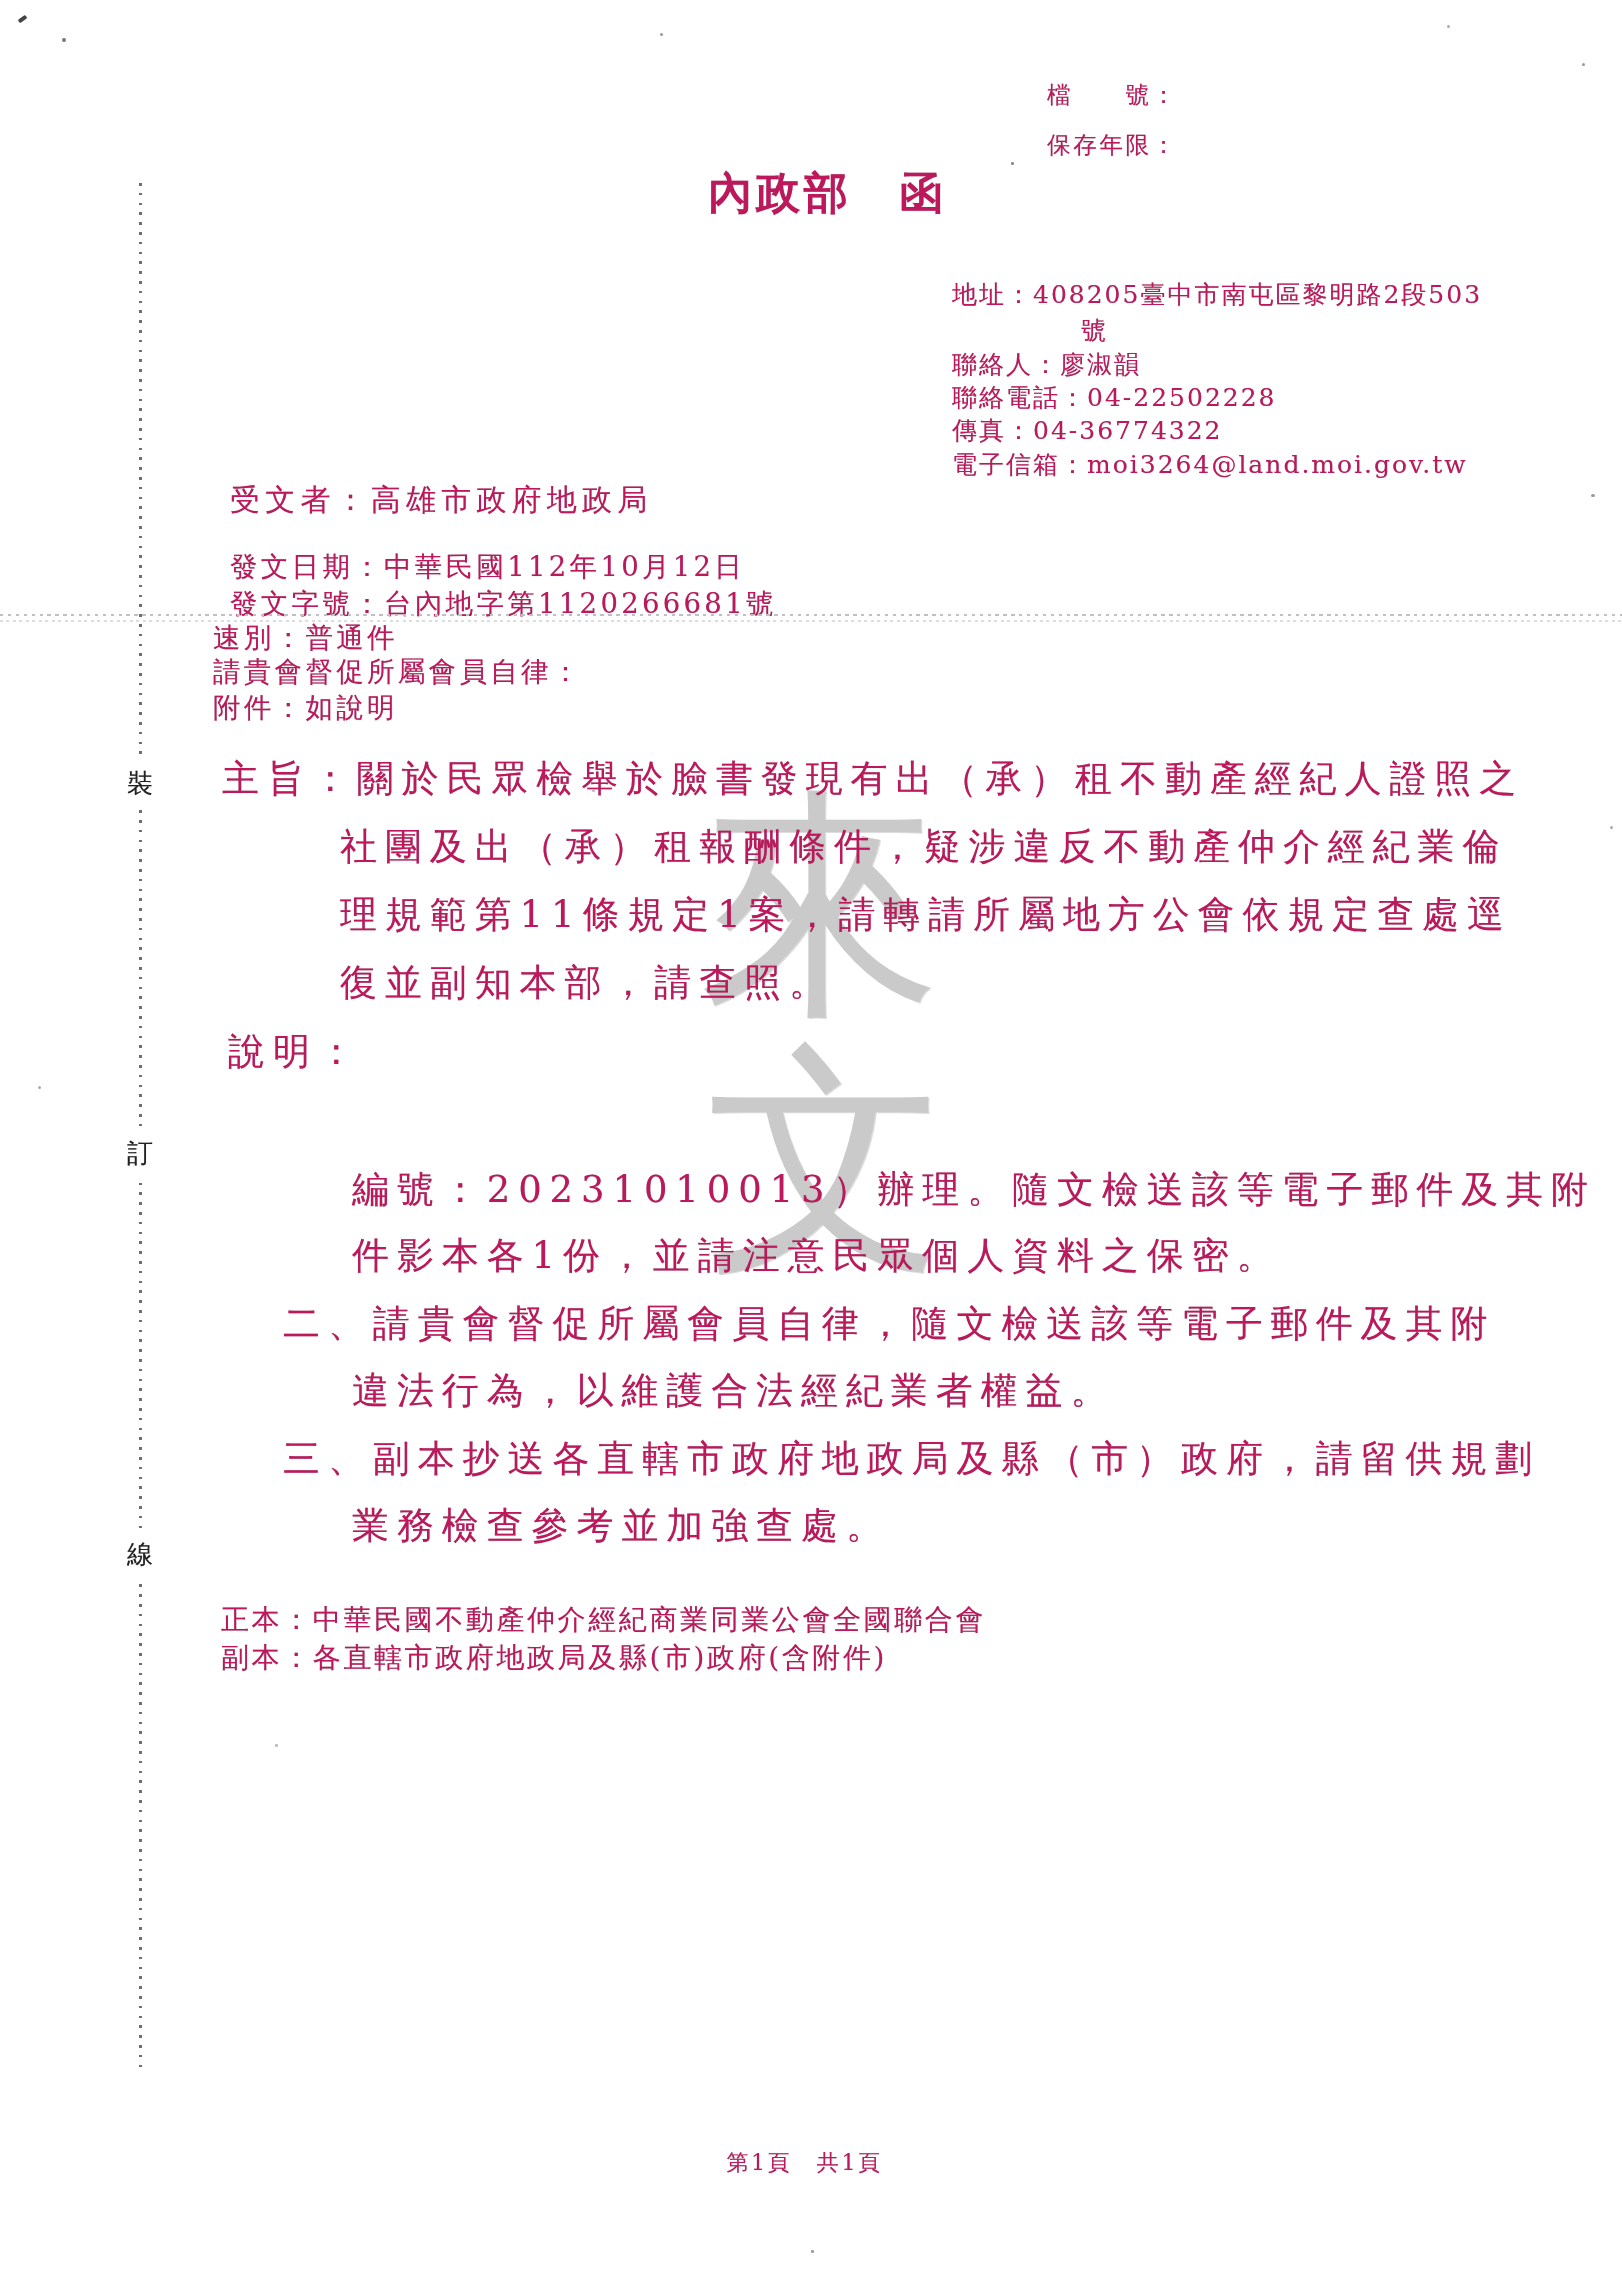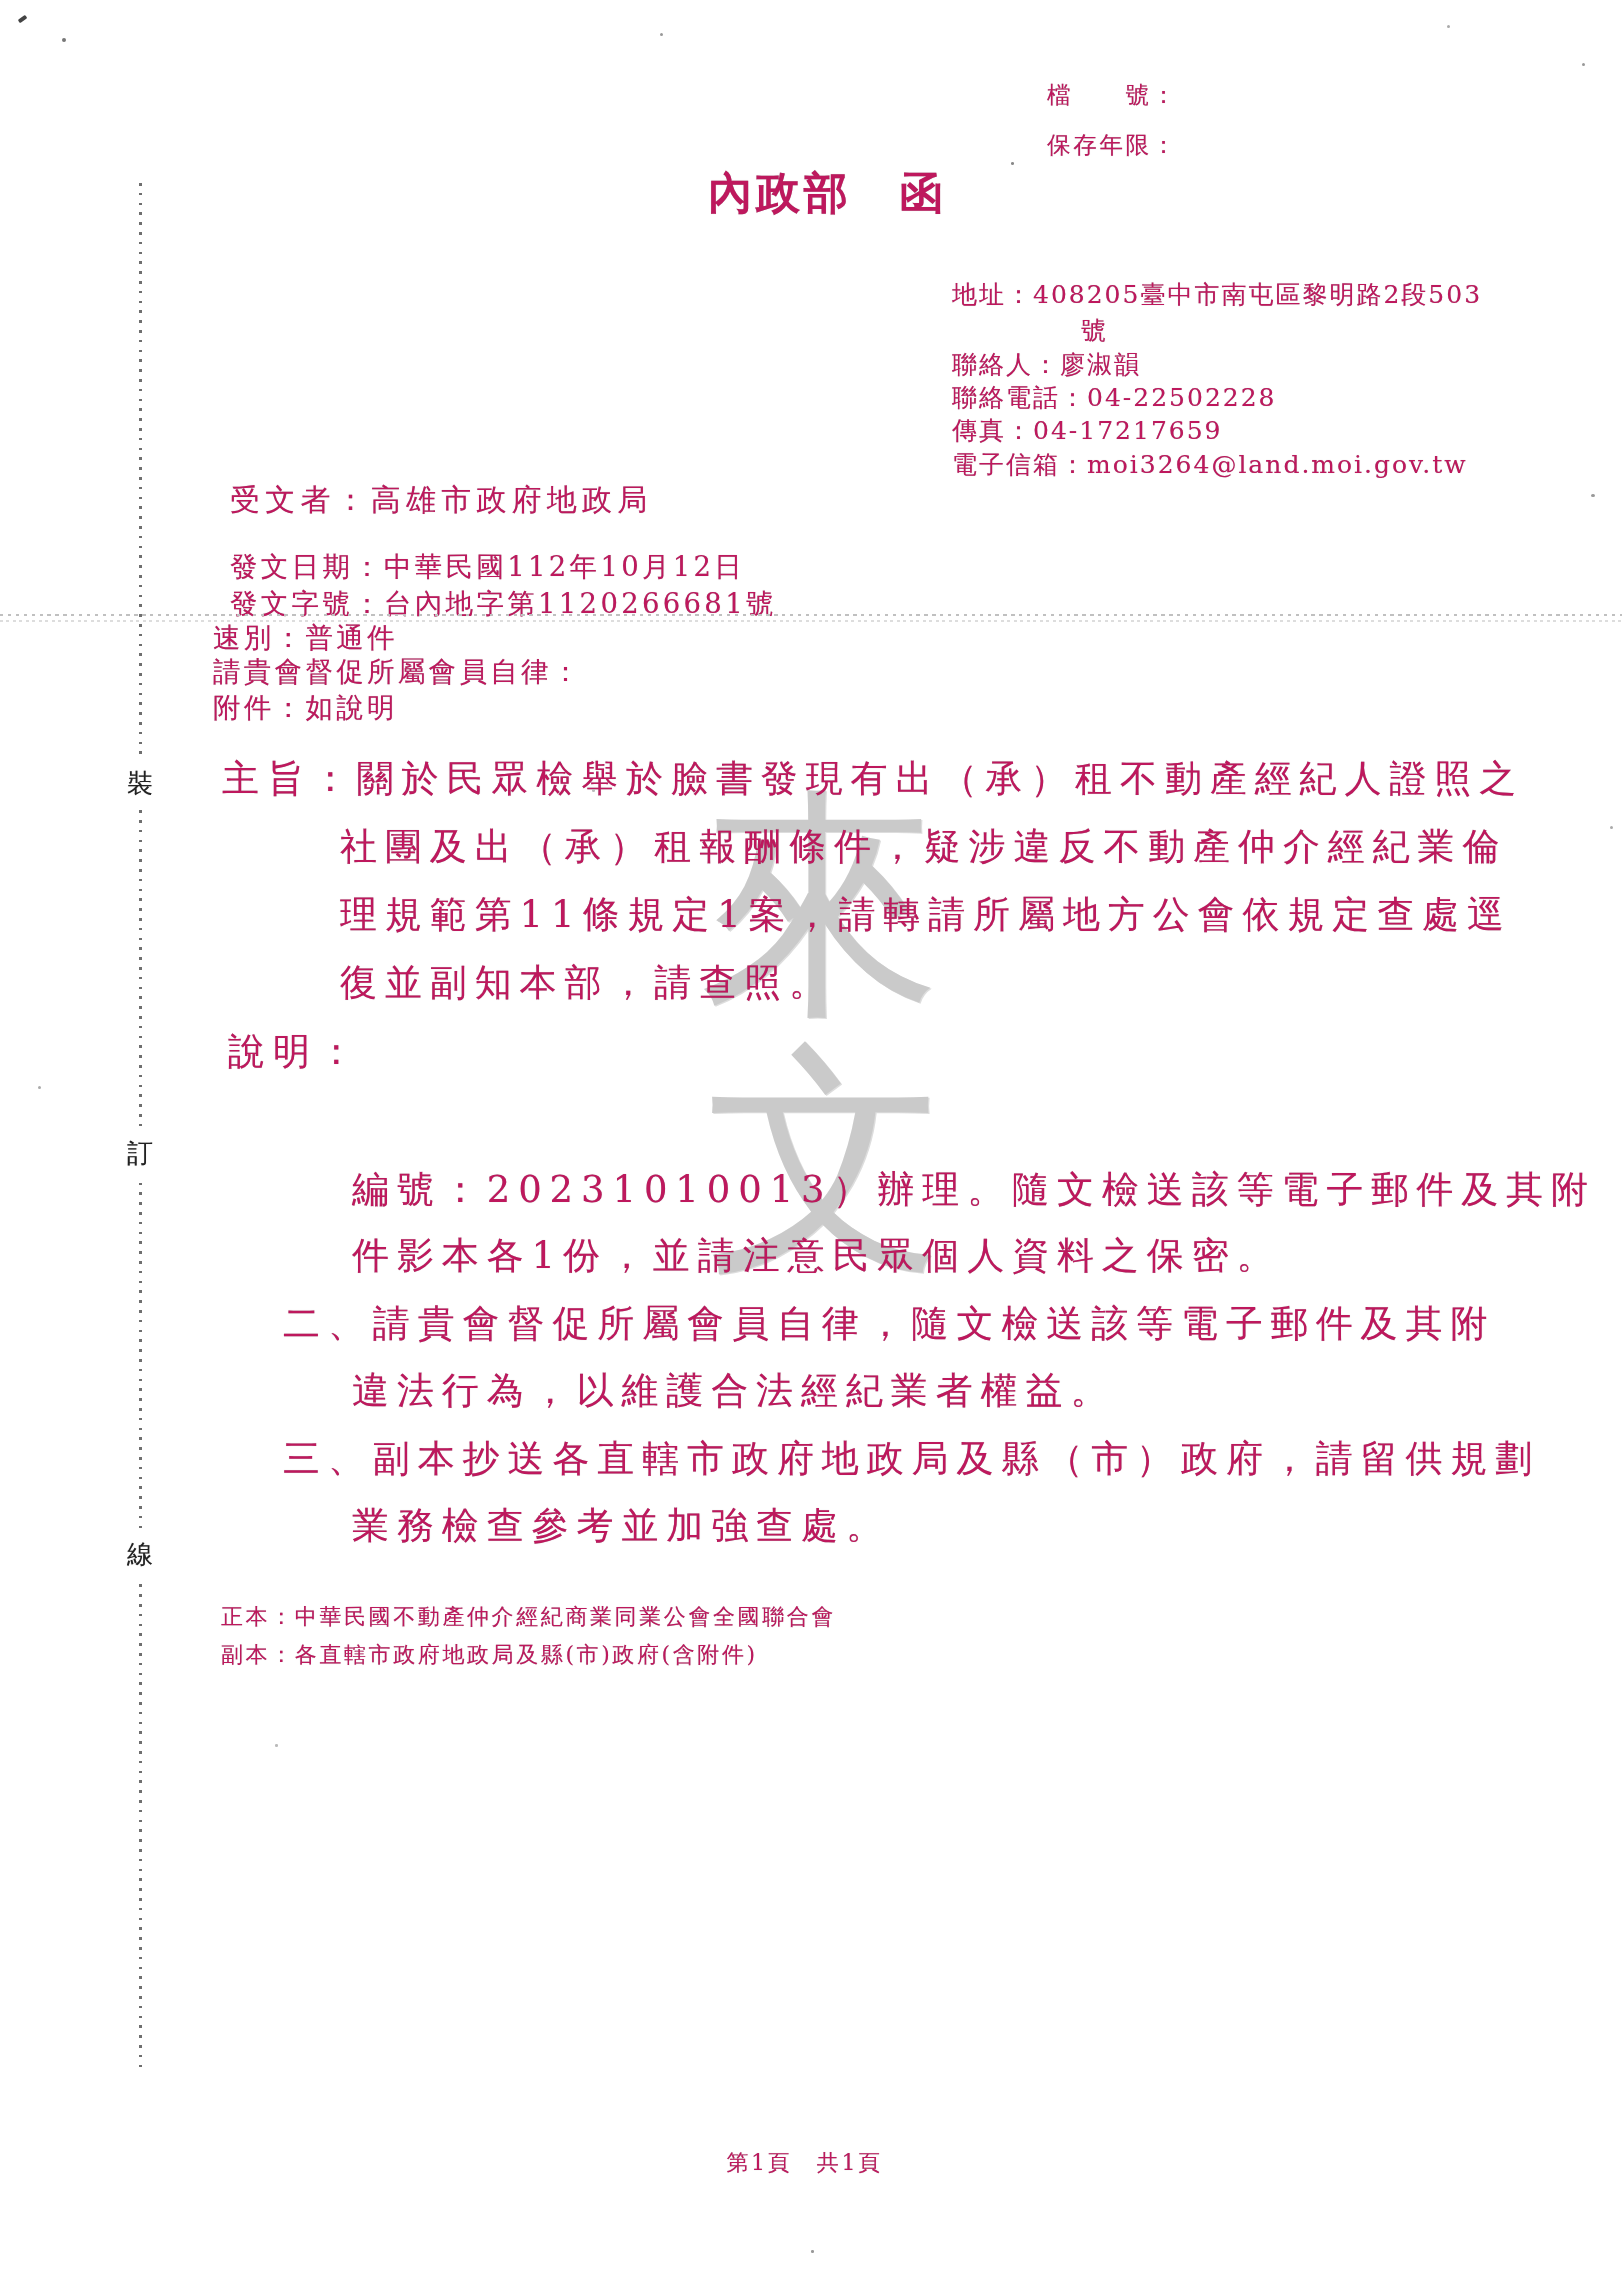--- a/index.html
+++ b/index.html
@@ -12,21 +12,21 @@
     color:#1a1a1a;
   }
   .t{position:absolute;white-space:nowrap;line-height:1.15;}
   .ink{color:#be185d;text-shadow:0 0 0.7px rgba(0,0,0,.35);}
   .fs-small{font-size:23.6px;letter-spacing:2.6px;}
   .fs-title{font-size:44px;letter-spacing:3.9px;font-weight:bold;}
   .fs-addr{font-size:25px;letter-spacing:2px;}
   .fs-recip{font-size:30px;letter-spacing:5.2px;}
   .fs-meta{font-size:27.5px;letter-spacing:3.3px;}
   .fs-body{font-size:37px;letter-spacing:7.9px;}
-  .fs-copy{font-size:22px;letter-spacing:2.6px;}
+  .fs-copy{font-size:28px;letter-spacing:2.6px;}
   .fs-foot{font-size:22px;letter-spacing:2.6px;}
 
   
   #binding-line{
     position:absolute;left:139px;top:183px;width:2.6px;height:1888px;
     background:repeating-linear-gradient(to bottom,#555 0 2.6px,transparent 2.6px 9.8px);
     opacity:.85;
   }
   .binding-char{
     position:absolute;left:123px;width:34px;
@@ -66,21 +66,21 @@
 
   <div class="t ink fs-small" style="left:1047px;top:82px;">檔　　號：</div>
   <div class="t ink fs-small" style="left:1047px;top:132px;">保存年限：</div>
 
   <div class="t ink fs-title" style="left:708px;top:168px;">內政部　函</div>
 
   <div class="t ink fs-addr" style="left:952px;top:281px;">地址：408205臺中市南屯區黎明路2段503</div>
   <div class="t ink fs-addr" style="left:1081px;top:317px;">號</div>
   <div class="t ink fs-addr" style="left:952px;top:351px;">聯絡人：廖淑韻</div>
   <div class="t ink fs-addr" style="left:952px;top:384px;">聯絡電話：04-22502228</div>
-  <div class="t ink fs-addr" style="left:952px;top:417px;">傳真：04-17217659</div>
+  <div class="t ink fs-addr" style="left:952px;top:417px;">傳真：04-36774322</div>
   <div class="t ink fs-addr" style="left:952px;top:451px;">電子信箱：moi3264@land.moi.gov.tw</div>
 
   <div class="t ink fs-recip" style="left:230px;top:483px;">受文者：高雄市政府地政局</div>
   <div class="t ink fs-meta" style="left:230px;top:551px;">發文日期：中華民國112年10月12日</div>
   <div class="t ink fs-meta" style="left:230px;top:588px;">發文字號：台內地字第1120266681號</div>
 
   <div id="hband1" class="hband"></div>
   <div id="hband2" class="hband"></div>
 
   <div class="t ink fs-meta" style="left:213px;top:622px;">速別：普通件</div>

